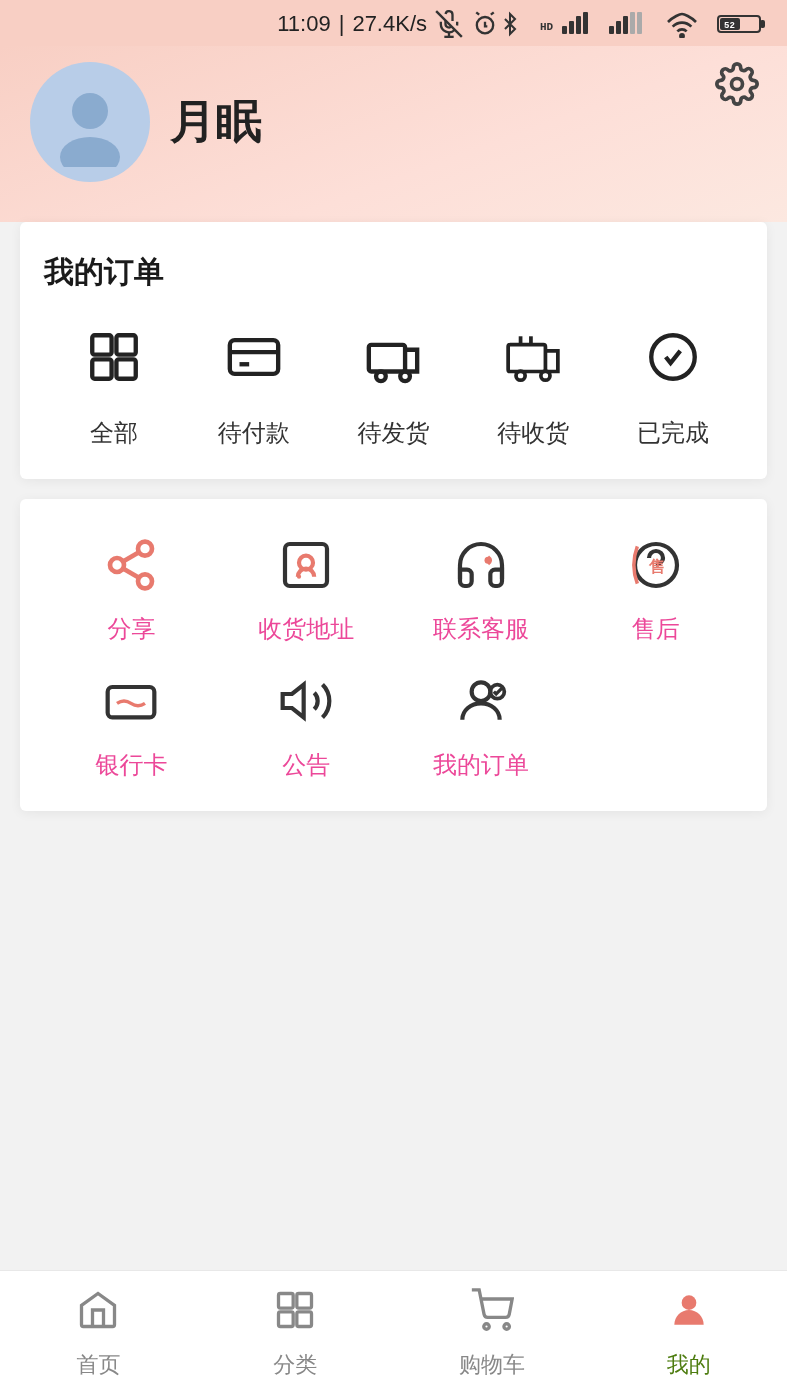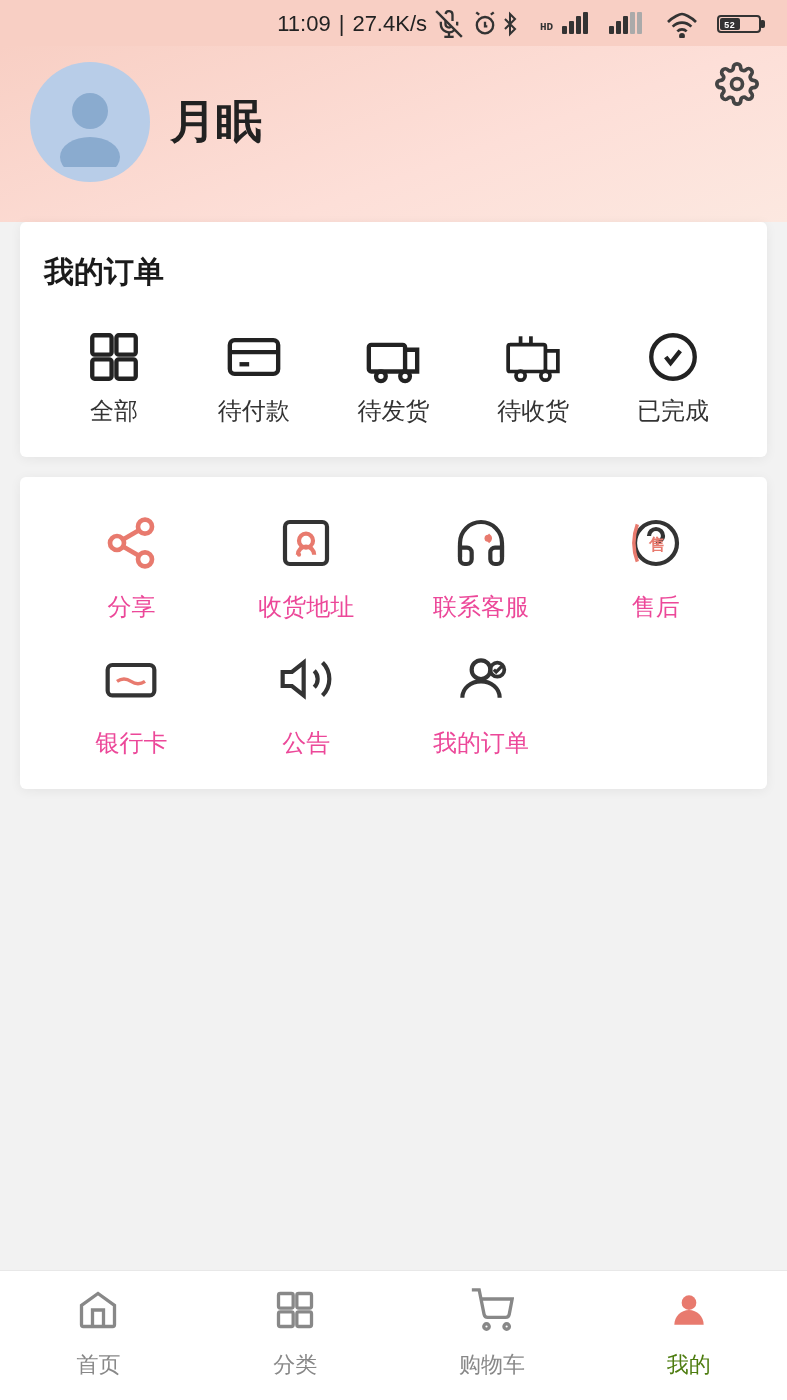--- a/index.html
+++ b/index.html
@@ -104,21 +104,21 @@
     
     .order-icons {
       display: flex;
       justify-content: space-around;
       align-items: flex-start;
     }
     .order-item {
       display: flex;
       flex-direction: column;
       align-items: center;
-      gap: 2px;
+      gap: 24px;
       cursor: pointer;
     }
     .order-icon {
       width: 72px;
       height: 72px;
       display: flex;
       align-items: center;
       justify-content: center;
     }
     .order-label {

